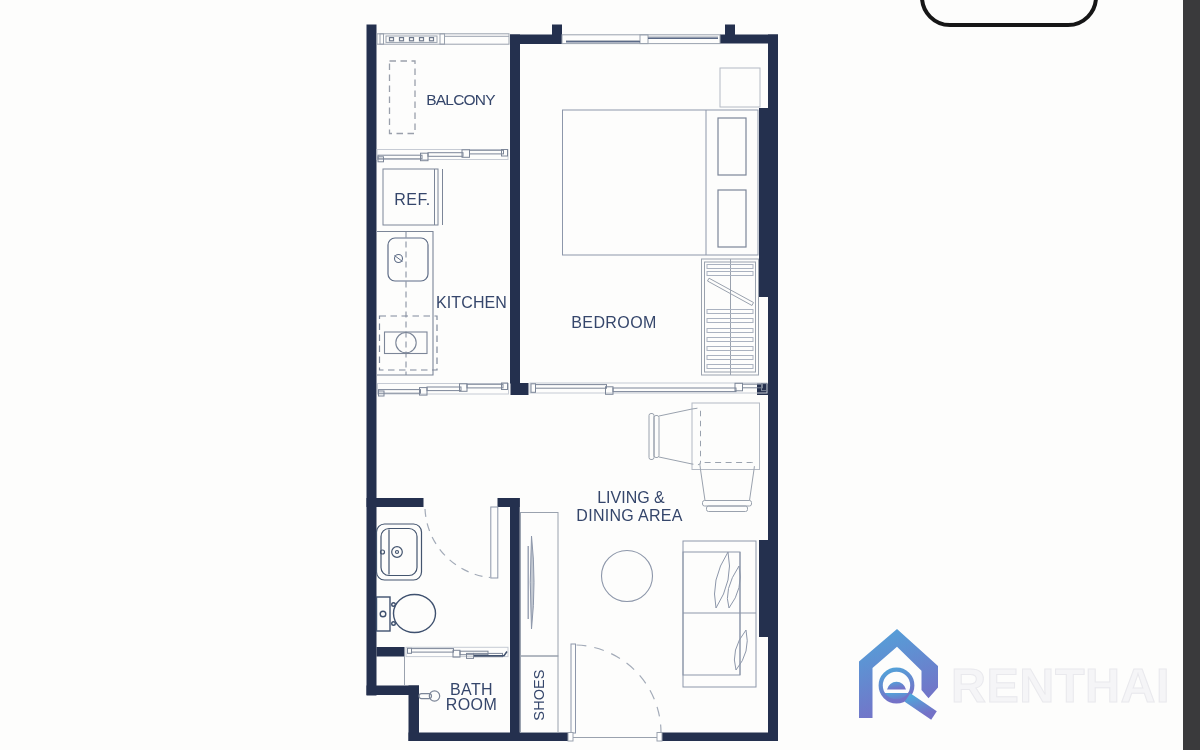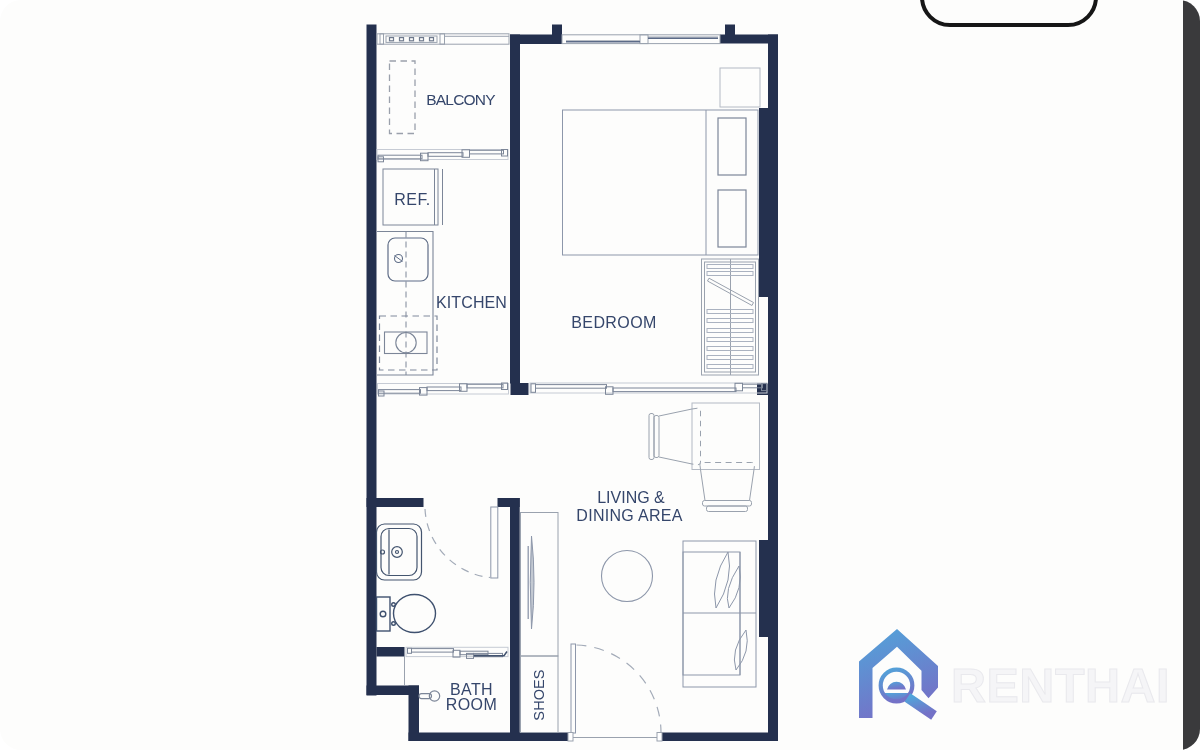--- a/index.html
+++ b/index.html
@@ -1,16 +1,16 @@
 <!DOCTYPE html>
 <html><head>
 <meta charset="utf-8">
 <style>
   html,body{margin:0;padding:0;background:#ffffff;}
-  .page{position:relative;width:1200px;height:750px;overflow:hidden;background:#fdfdfc;font-family:"Liberation Sans", sans-serif;border-radius:21px;}
+  .page{position:relative;width:1200px;height:750px;overflow:hidden;background:#fdfdfc;font-family:"Liberation Sans", sans-serif;}
   svg text{font-family:"Liberation Sans", sans-serif;}
 </style>
 </head>
 <body>
 <div class="page">
 <svg width="1200" height="750" viewBox="0 0 1200 750">
 <defs>
   <linearGradient id="lg" x1="0" y1="0" x2="0.35" y2="1">
     <stop offset="0" stop-color="#51a5da"></stop>
     <stop offset="1" stop-color="#7472c7"></stop>

